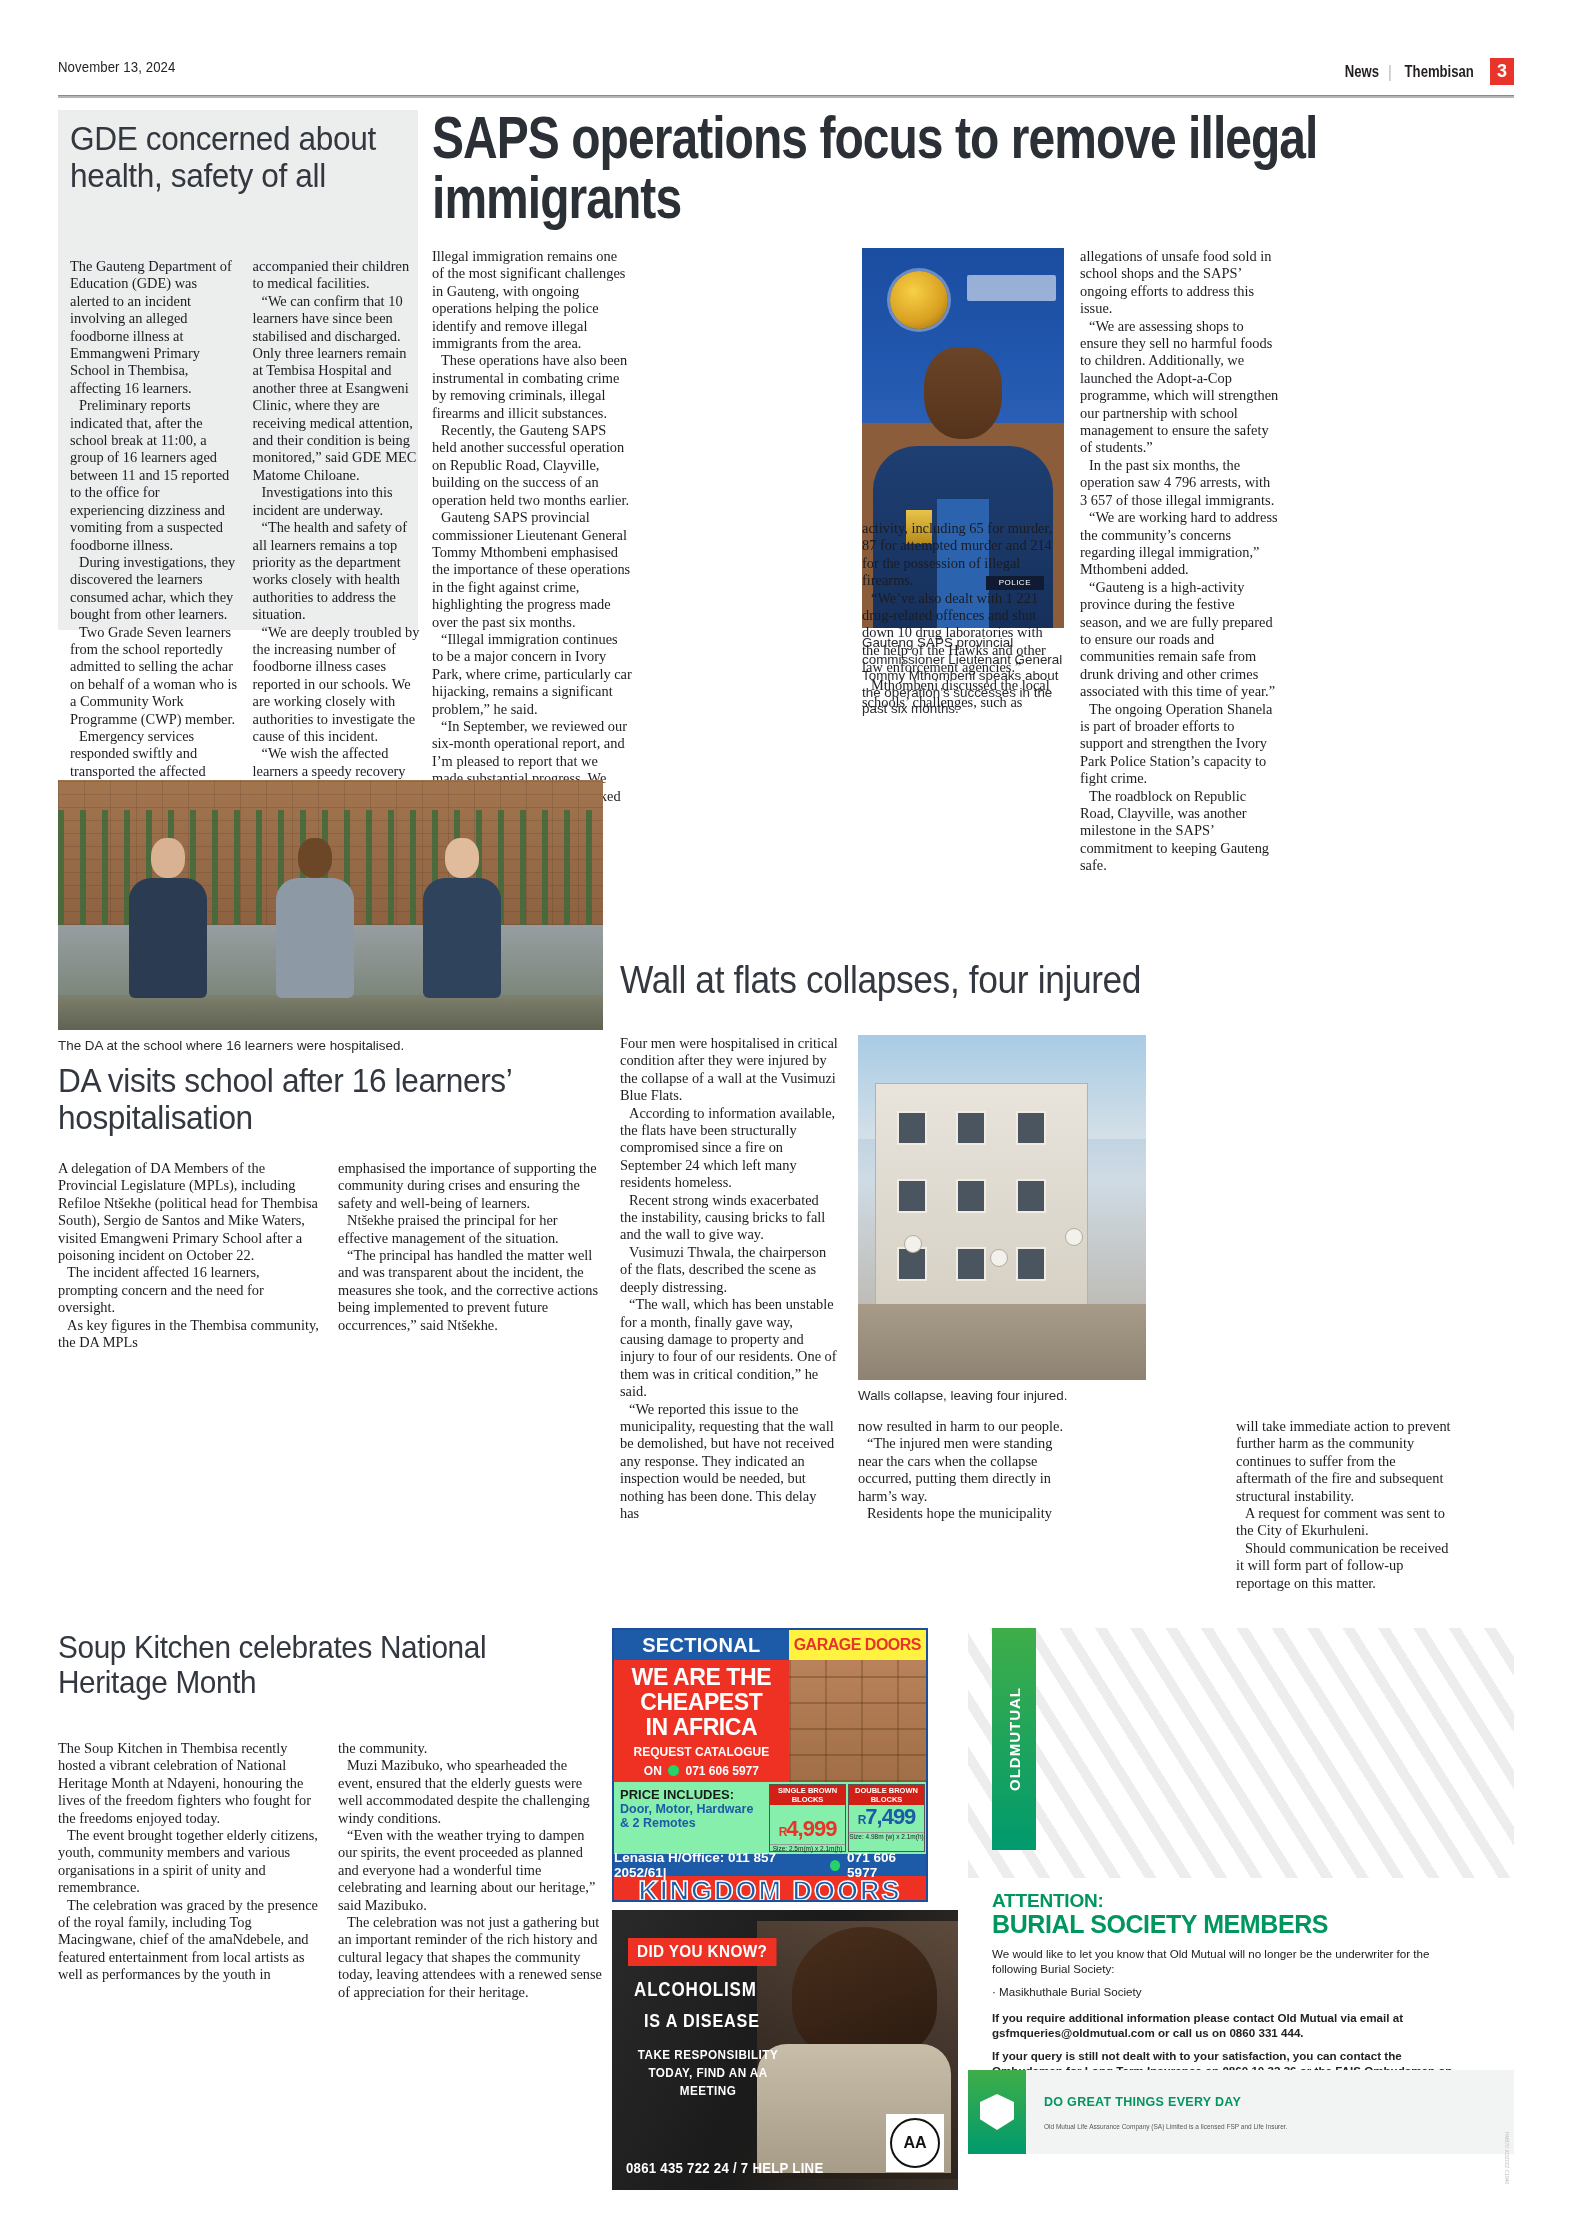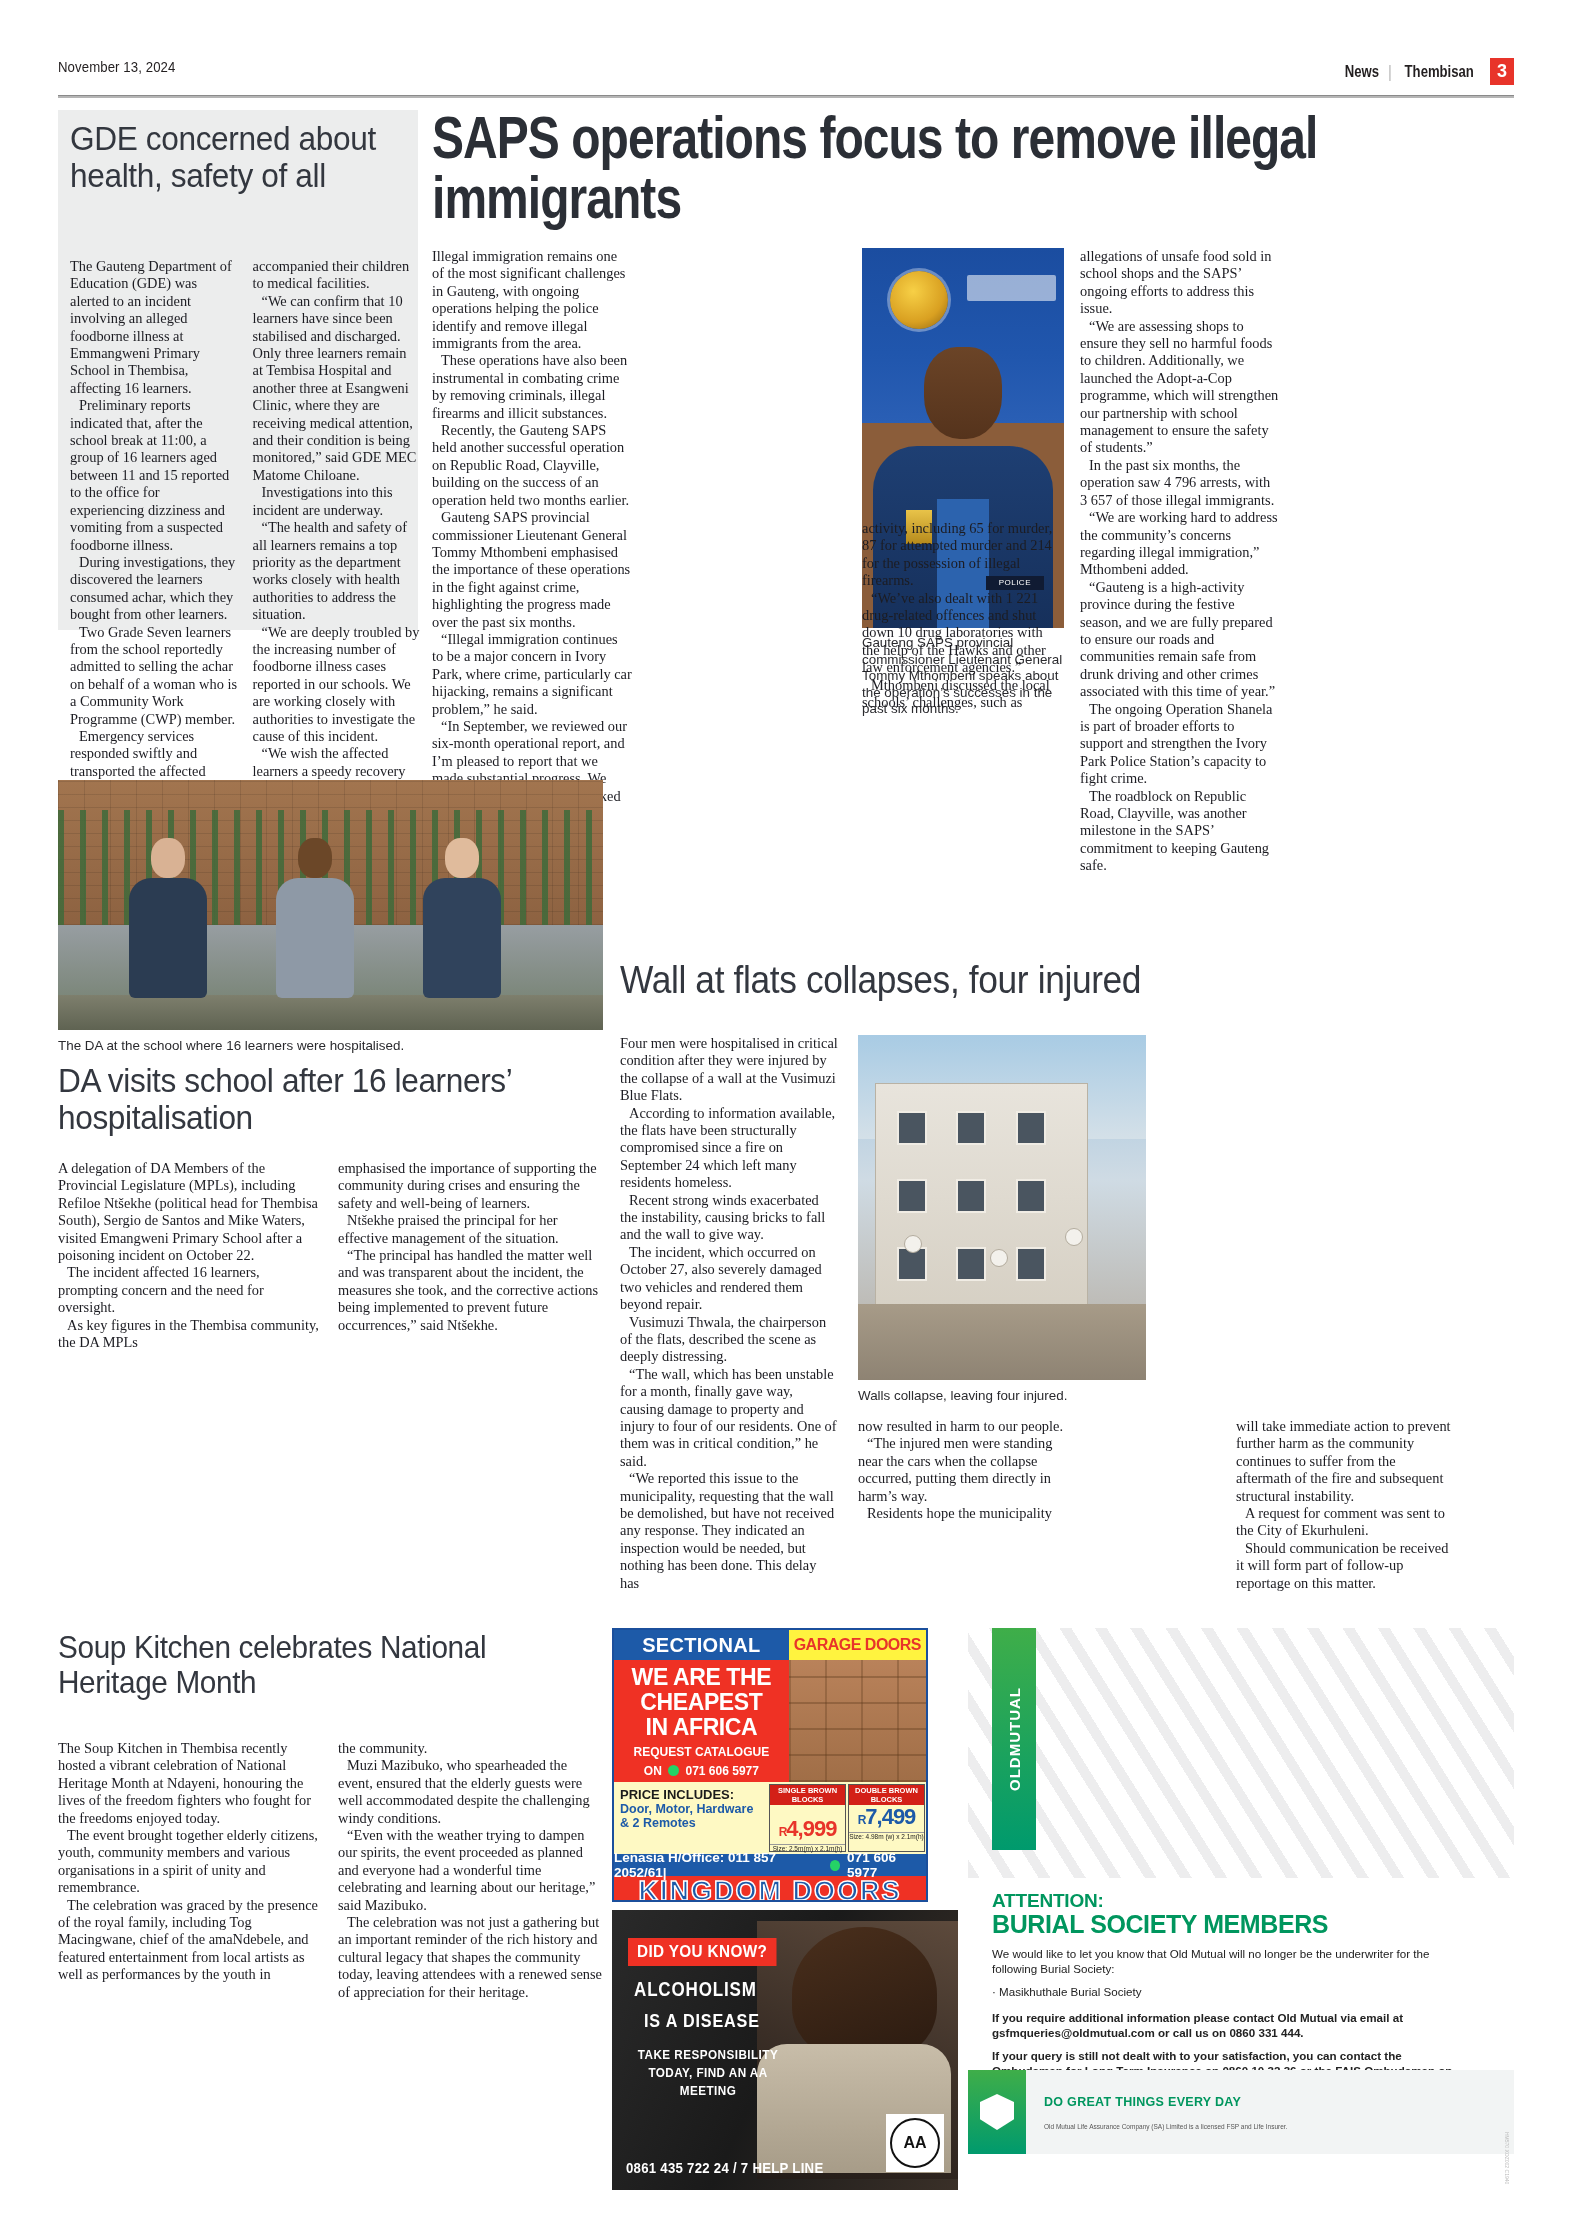--- a/index.html
+++ b/index.html
@@ -212,21 +212,21 @@
   #wall-c5 { position:absolute; left:1236px; top:1418px; width:218px; }
 
   
   #soup-head { position:absolute; left:58px; top:1630px; width:560px; font-size:32px; }
   #soup-cols { position:absolute; left:58px; top:1740px; width:545px; display:flex; gap:16px; }
   #soup-cols .col { width:264px; }
 
   
   #ad-garage {
     position:absolute; left:612px; top:1628px; width:316px; height:274px;
-    border:2px solid #1b4f9c; background:#fef9c3; overflow:hidden;
+    border:2px solid #1b4f9c; background:#86efac; overflow:hidden;
     font-family:"Liberation Sans", sans-serif;
   }
   .gd-top { display:flex; height:30px; }
   .gd-sect {
     width:56%; background:#1d5aa8; color:#fff; font-weight:bold; font-size:20px;
     display:flex; align-items:center; justify-content:center; letter-spacing:.3px;
   }
   .gd-gdoors {
     width:44%; background:#fff33f; color:#e8342a; font-weight:900; font-size:16px;
     display:flex; align-items:center; justify-content:center; letter-spacing:-.5px;
@@ -472,21 +472,20 @@
       <p>Ntšekhe praised the principal for her effective management of the situation.</p>
       <p>“The principal has handled the matter well and was transparent about the incident, the measures she took, and the corrective actions being implemented to prevent future occurrences,” said Ntšekhe.</p>
     </div>
   </div>
 
   <h1 id="wall-head" class="hl-light">Wall at flats collapses, four injured</h1>
   <div id="wall-c1" class="body-col">
     <p class="first">Four men were hospitalised in critical condition after they were injured by the collapse of a wall at the Vusimuzi Blue Flats.</p>
     <p>According to information available, the flats have been structurally compromised since a fire on September 24 which left many residents homeless.</p>
     <p>Recent strong winds exacerbated the instability, causing bricks to fall and the wall to give way.</p>
-    <p>The incident, which occurred on October 27, also severely damaged two vehicles and rendered them beyond repair.</p>
     <p>Vusimuzi Thwala, the chairperson of the flats, described the scene as deeply distressing.</p>
     <p>“The wall, which has been unstable for a month, finally gave way, causing damage to property and injury to four of our residents. One of them was in critical condition,” he said.</p>
     <p>“We reported this issue to the municipality, requesting that the wall be demolished, but have not received any response. They indicated an inspection would be needed, but nothing has been done. This delay has</p>
   </div>
 
   <div id="wall-photo" class="ph ph-wall">
     <div class="sky"></div>
     <div class="bld">
       <div class="win" style="left:10%;top:12%"></div>
       <div class="win" style="left:38%;top:12%"></div>

